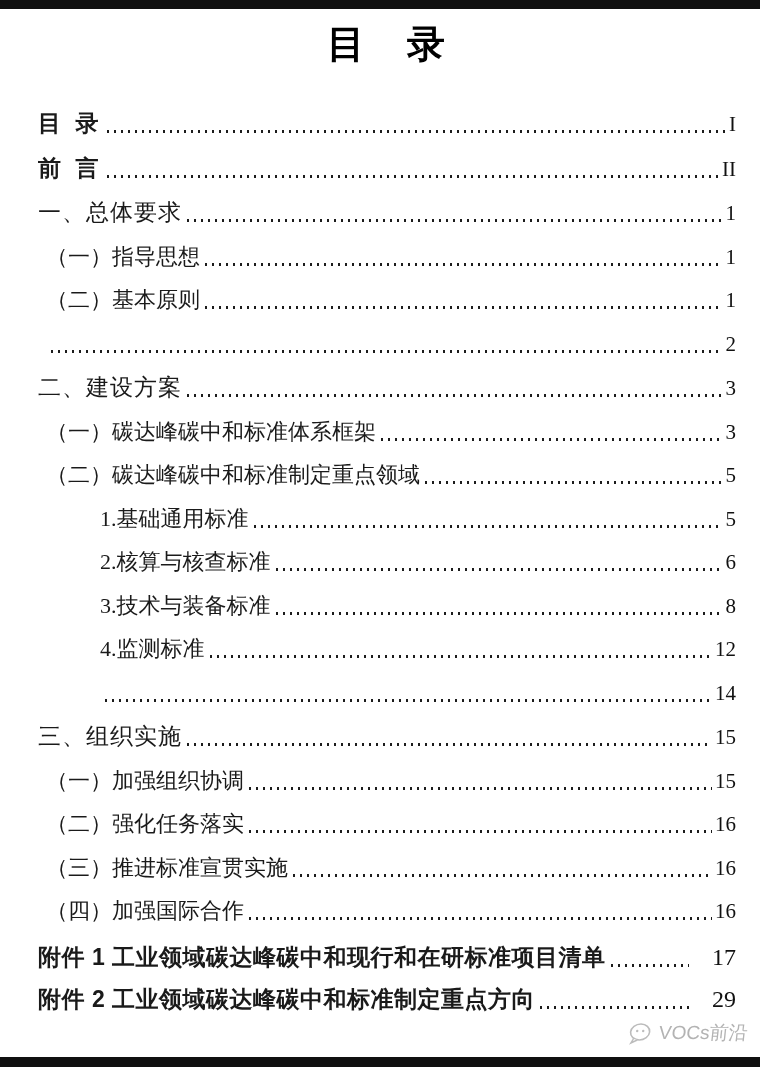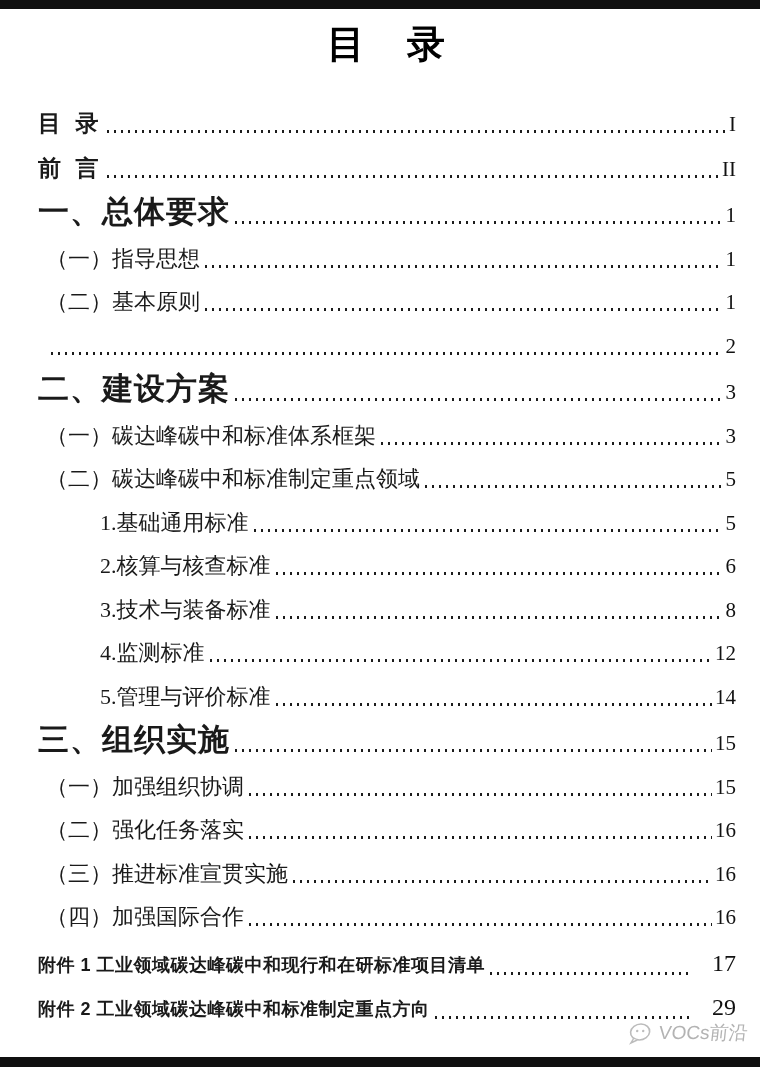--- a/index.html
+++ b/index.html
@@ -13,26 +13,26 @@
   .page { position:absolute; left:0; top:0; right:0; bottom:0; padding:14px 24px 0 38px; box-sizing:border-box; }
   .title {
     margin:6px 0 40px 0; text-align:center; color:#000;
     font-family:"Liberation Serif", serif; font-weight:700; font-size:38px; line-height:48px;
     letter-spacing:2px;
   }
   .toc { display:block; }
   .row { display:flex; align-items:baseline; line-height:30px; margin-bottom:13.5px; }
   .lbl { white-space:nowrap; }
   .hei .lbl { font-family:"Liberation Sans", sans-serif; font-weight:700; font-size:23px; letter-spacing:4px; }
-  .sec .lbl { font-family:"Liberation Sans", sans-serif; font-weight:700; font-size:31px; letter-spacing:1px; }
+  .sec .lbl { font-family:"Liberation Sans", sans-serif; font-weight:400; font-size:23px; letter-spacing:1px; }
   .kai .lbl { font-family:"Liberation Serif", serif; font-weight:400; font-size:22px; }
   .i1 { margin-left:8px; }
   .i2 { margin-left:62px; }
   .fj { line-height:34px; margin-bottom:8px; }
-  .fj .lbl { font-family:"Liberation Sans", sans-serif; font-weight:700; font-size:18px; letter-spacing:0.5px; }
+  .fj .lbl { font-family:"Liberation Sans", sans-serif; font-weight:700; font-size:23px; letter-spacing:0.5px; }
   .leader {
     flex:1 1 auto; min-width:10px; align-self:flex-end;
     height:3px; margin:0 3px 6px 5px;
     background:repeating-linear-gradient(to right, #1c1c1c 0, #1c1c1c 2.2px, transparent 2.2px, transparent 7px);
   }
   .fj .leader { margin-bottom:7px; }
   .pg { font-family:"Liberation Serif", serif; font-size:21px; white-space:nowrap; color:#111; }
   .fj .pg { font-size:24px;margin-left:20px; }
   .watermark {
     position:absolute; right:12px; top:1020px;
@@ -122,21 +122,20 @@
       <span class="pg">8</span>
     </div>
 
     <div class="row kai i2">
       <span class="lbl">4.监测标准</span>
       <span class="leader"></span>
       <span class="pg">12</span>
     </div>
 
     <div class="row kai i2">
-      <span class="lbl">5.管理与评价标准</span>
       <span class="leader"></span>
       <span class="pg">14</span>
     </div>
 
     <div class="row sec">
       <span class="lbl">三、组织实施</span>
       <span class="leader"></span>
       <span class="pg">15</span>
     </div>
 

